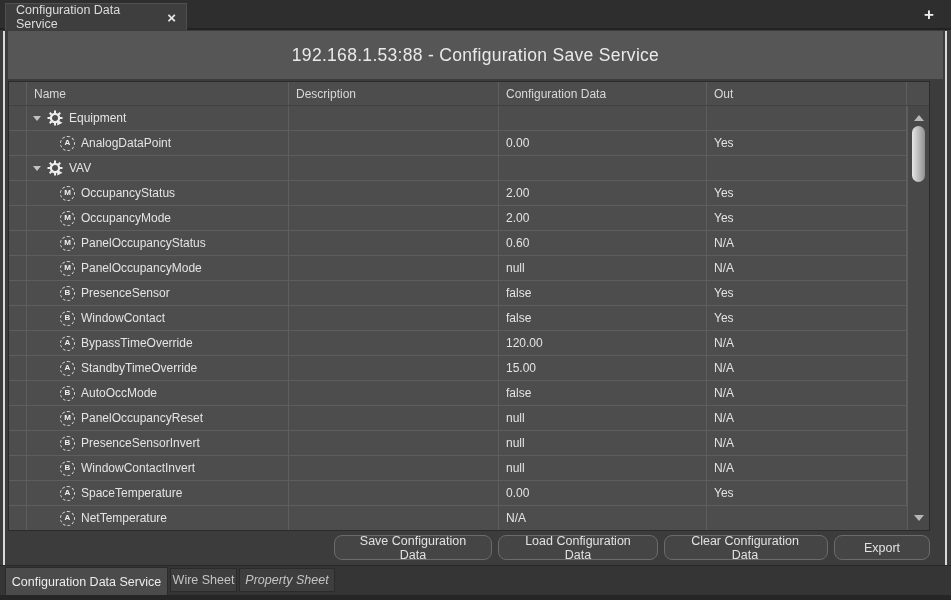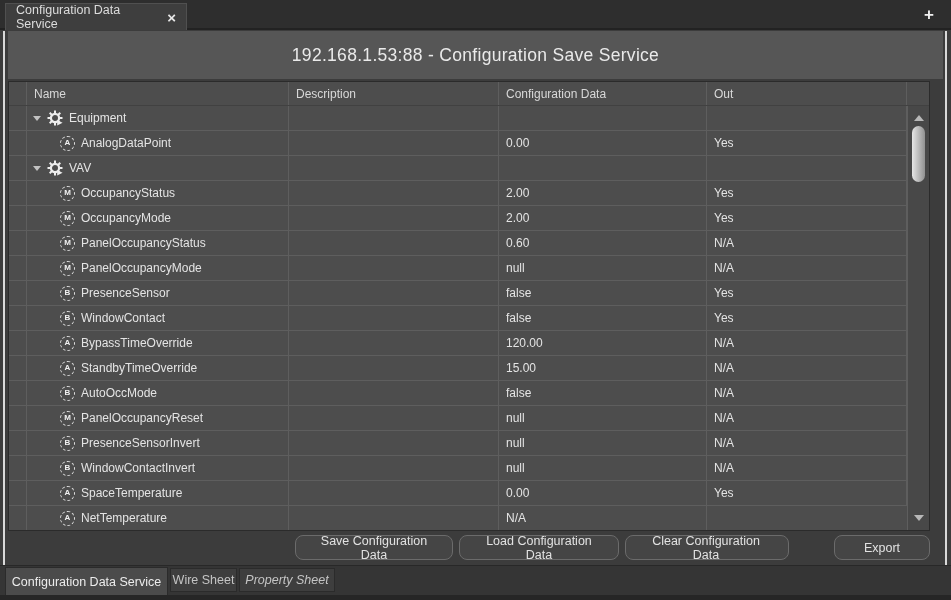--- a/index.html
+++ b/index.html
@@ -88,21 +88,21 @@
     position:absolute; left:4px; top:20px; width:13px; height:56px; border-radius:7px;
     background:linear-gradient(to right,#e6e6e6,#909090); cursor:grab;
   }
   
   .btn-bar { position:absolute; left:8px; top:535px; width:922px; height:25px; display:flex; justify-content:flex-end; gap:6px; }
   .abtn {
     height:25px; background:#454545; border:1px solid #6b6b6b; border-radius:8px;
     color:#e2e2e2; font-size:12.5px; font-family:"Liberation Sans",sans-serif;
     display:flex; align-items:center; justify-content:center; cursor:pointer; padding:0 14px;
   }
-  .abtn.w1 { width:158px; } .abtn.w2 { width:160px; } .abtn.w3 { width:164px;padding-left:12px; } .abtn.w4 { width:96px;margin-left:39px; }
+  .abtn.w1 { width:158px; } .abtn.w2 { width:160px; } .abtn.w3 { width:164px;padding-left:12px; } .abtn.w4 { width:96px; }
   
   .bottom-bar {
     position:absolute; left:0; top:565px; width:951px; height:30px;
     background:#353535; border-top:1px solid #282828;
   }
   .btab {
     position:absolute; top:2px; height:24px; background:#3e3e3e; border:1px solid #2b2b2b;
     display:flex; align-items:center; justify-content:center;
     font-size:12.5px; color:#c4c4c4; cursor:pointer;
   }

